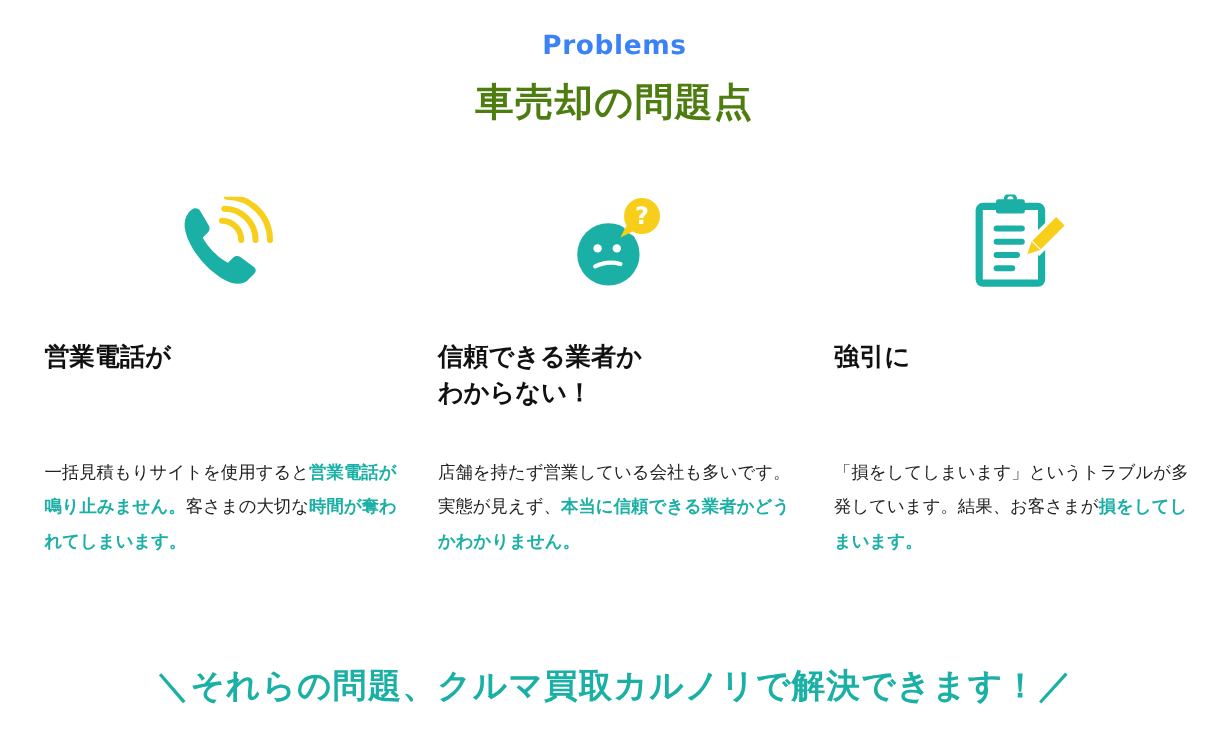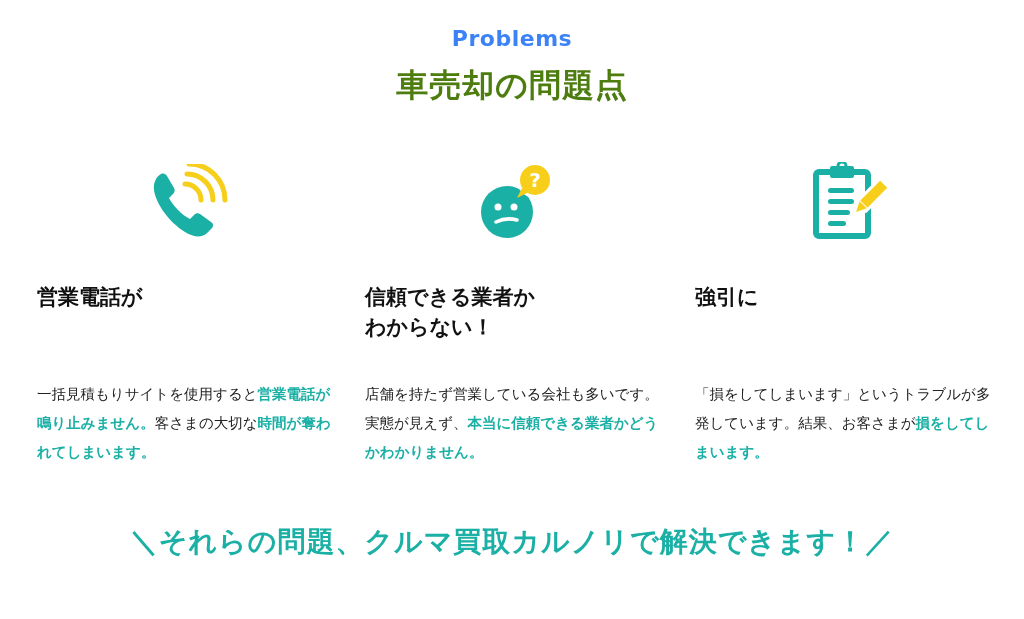--- a/index.html
+++ b/index.html
@@ -22,21 +22,21 @@
   .heading {
     position: absolute; top: 132px; left: 0; width: 300px; 
     font-size: 21px; font-weight: bold; line-height: 30px; color: #111;
   }
   .body {
     position: absolute; top: 230px; left: 0; width: 300px;
     font-size: 14.5px; line-height: 29px; color: #222;
   }
   .hl { color: #1bb0a5; font-weight: bold; }
   .cta {
-    position: absolute; top: 523px; left: 0; width: 1024px; text-align: center;
+    position: absolute; top: 553px; left: 0; width: 1024px; text-align: center;
     font-size: 28px; font-weight: bold; color: #1bb0a5; letter-spacing: 1px;
   }
 </style>
 </head>
 <body>
 
 <div class="eyebrow">Problems</div>
 <h2 class="title">車売却の問題点</h2>
 
 <div class="col c1">

